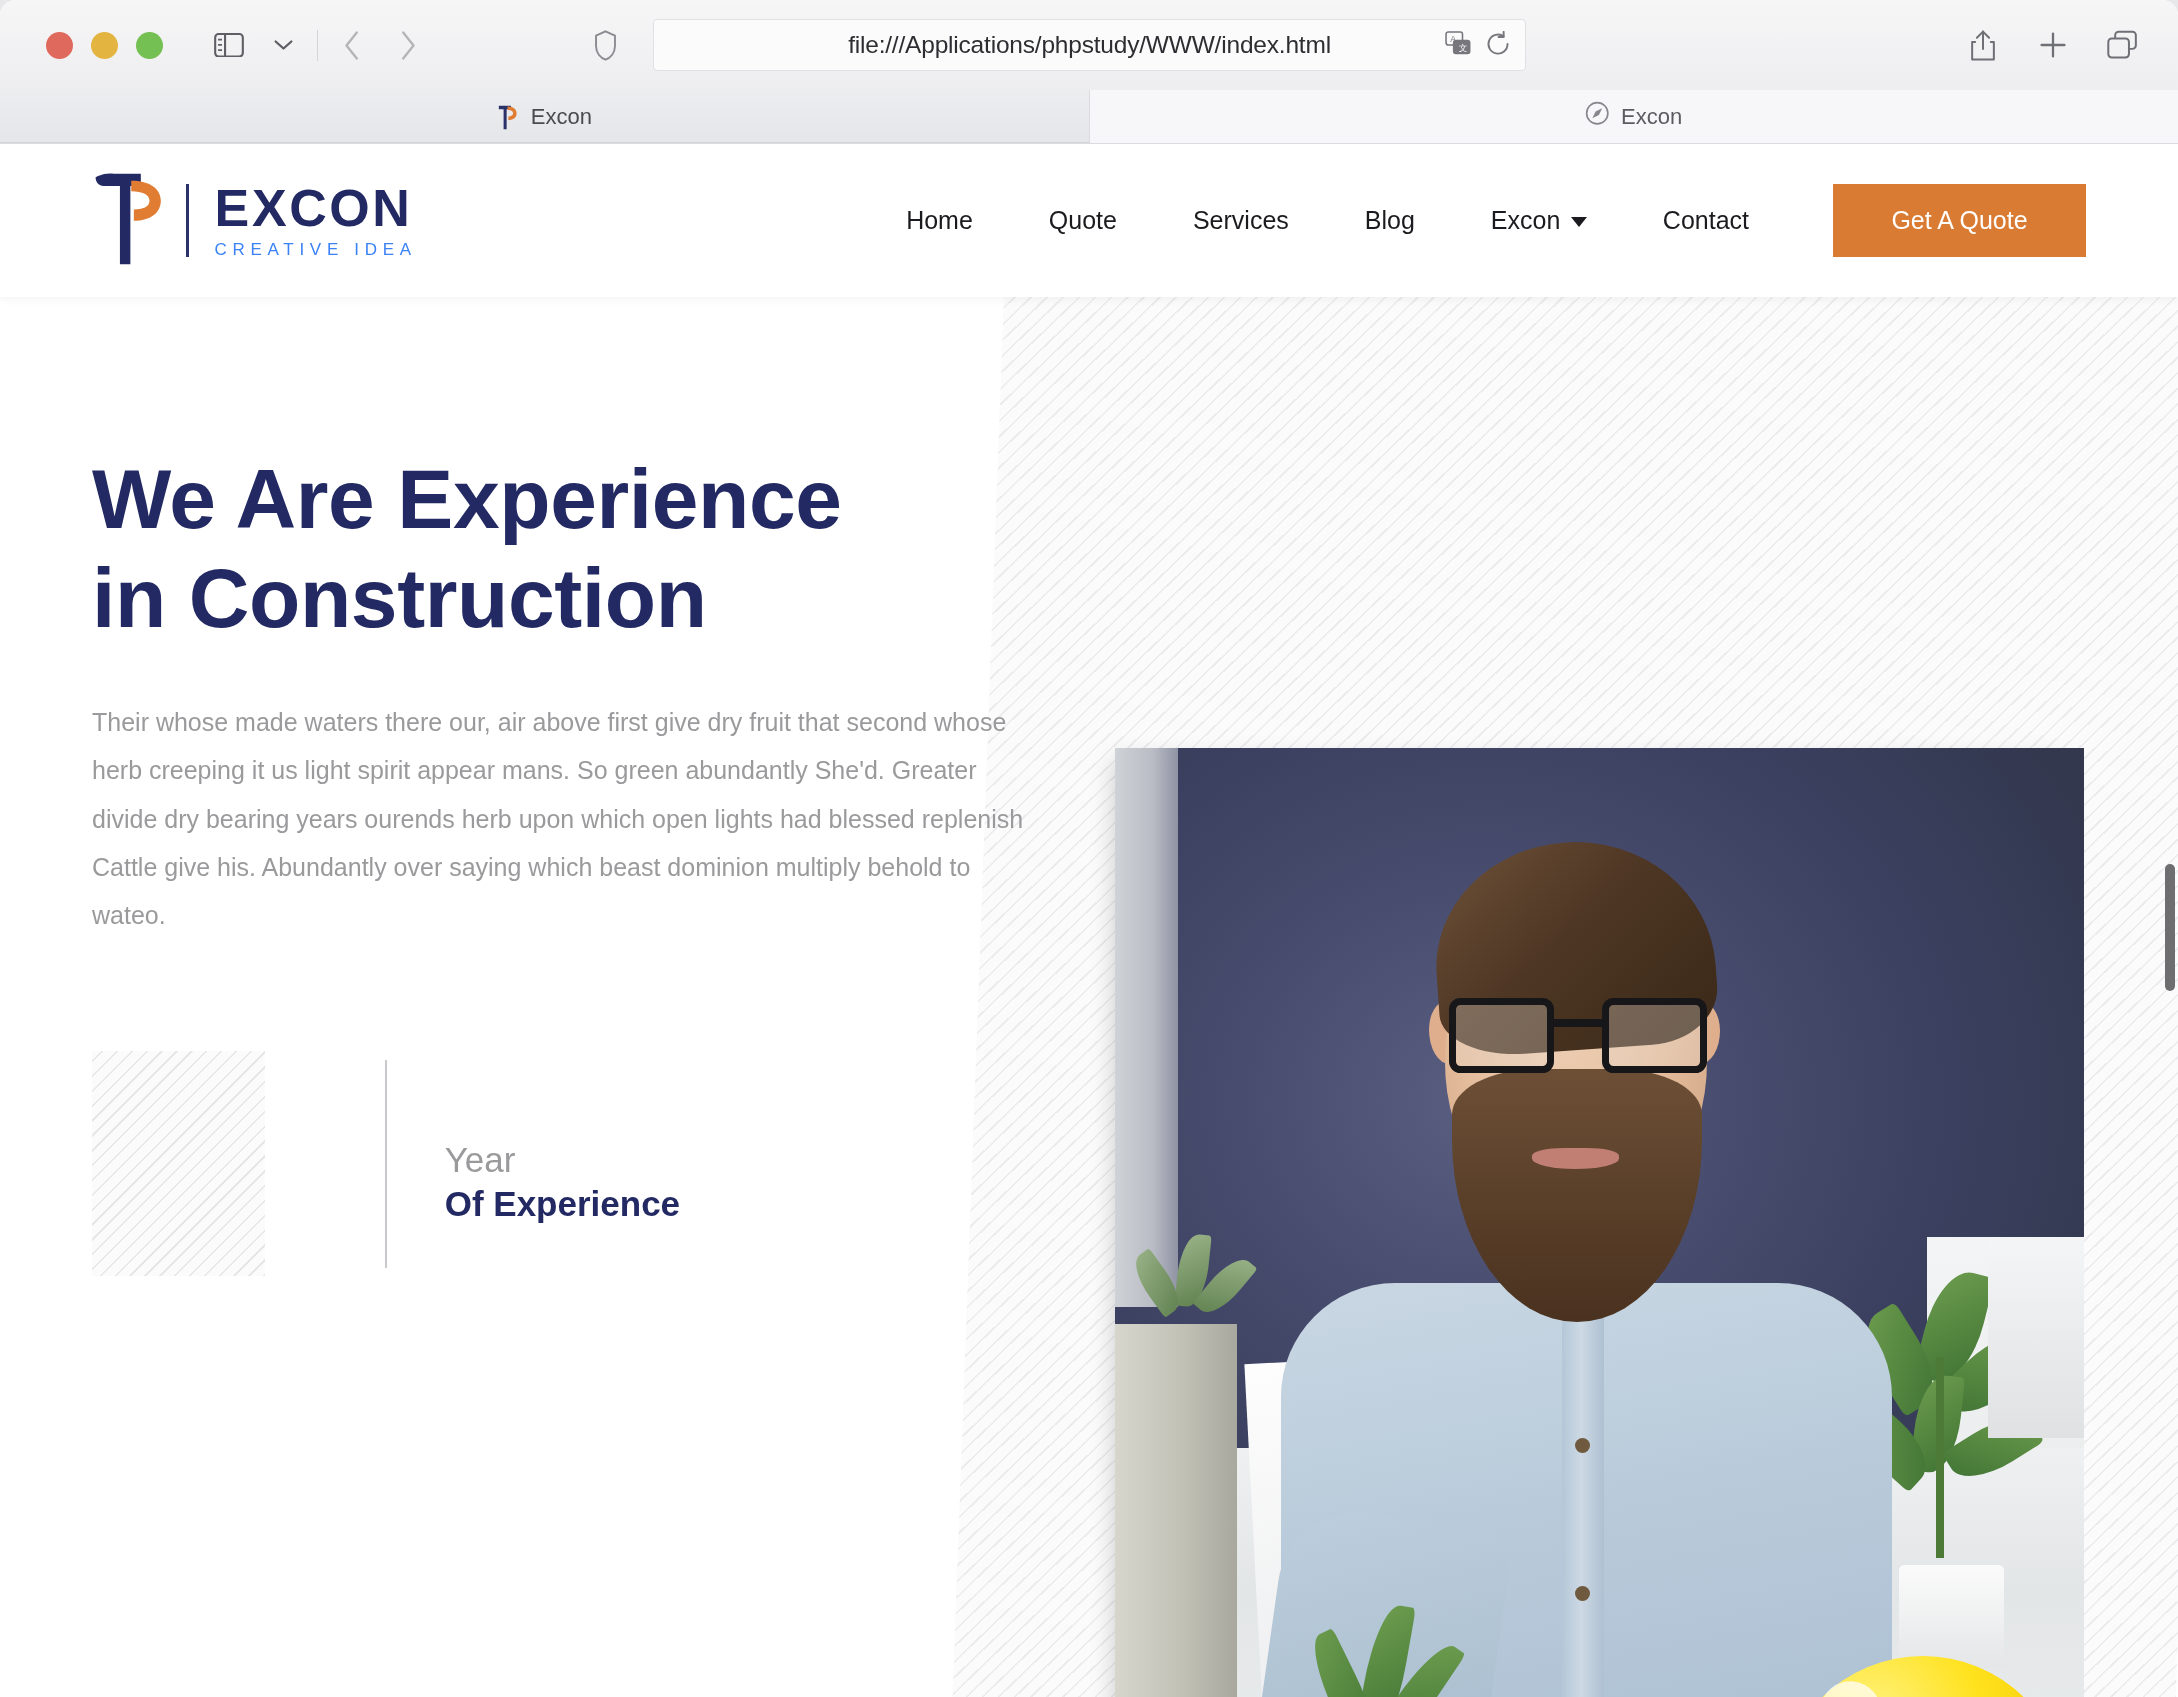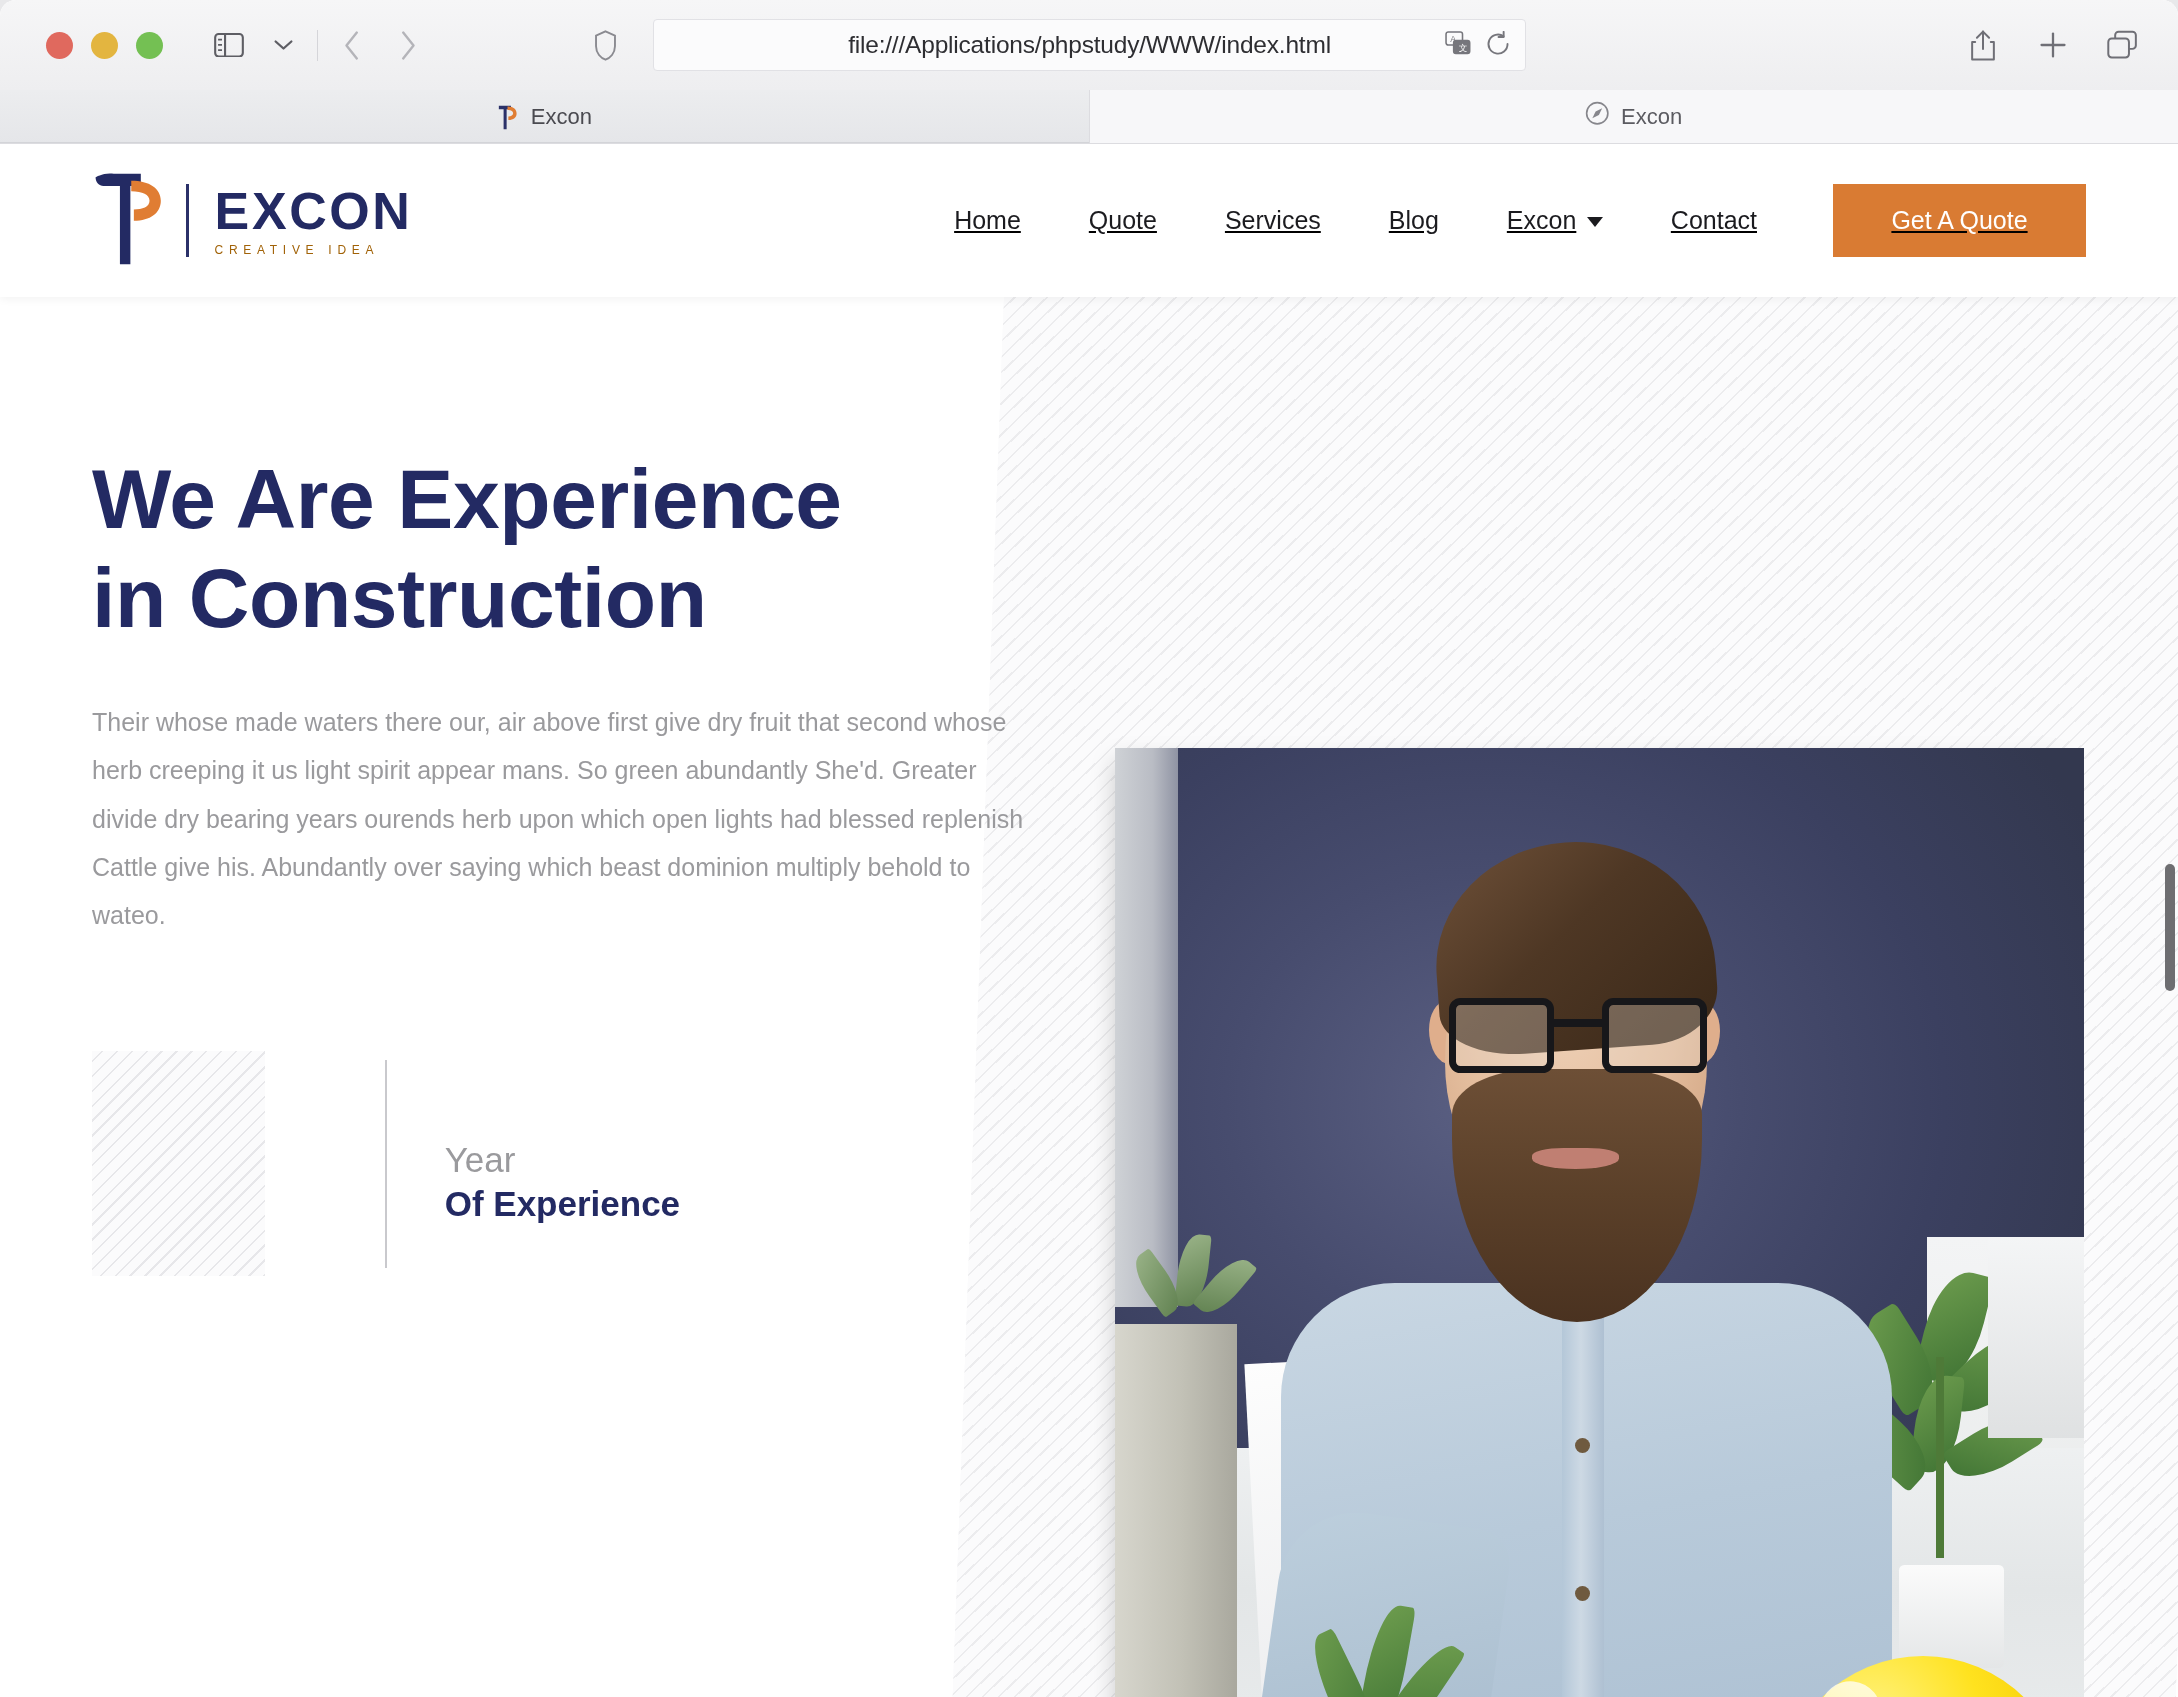--- a/index.html
+++ b/index.html
@@ -127,33 +127,32 @@
   .logo-sep { width: 2.6px; height: 73px; background: #2b3169; margin-right: 26px; }
   .logo-text { display: flex; flex-direction: column; justify-content: center; }
   .logo-name {
     font-size: 52px;
     font-weight: 700;
     color: #232a63;
     letter-spacing: 2.6px;
     line-height: 1;
   }
   .logo-tag {
-    font-size: 12px;
-    color: #a16207;
+    font-size: 17px;
+    color: #3b82f6;
     letter-spacing: 5.7px;
     margin-top: 6px;
     font-weight: 400;
   }
 
   .nav {
     display: flex;
     align-items: center;
-    gap: 0px;
+    gap: 8px;
     margin-left: auto;
-    text-decoration: underline;
   }
   .nav-item {
     font-size: 25px;
     color: #1b1b1f;
     padding: 0 34px;
     white-space: nowrap;
     display: flex; align-items: center; gap: 10.5px;
   }
   .caret {
     width: 0; height: 0;

